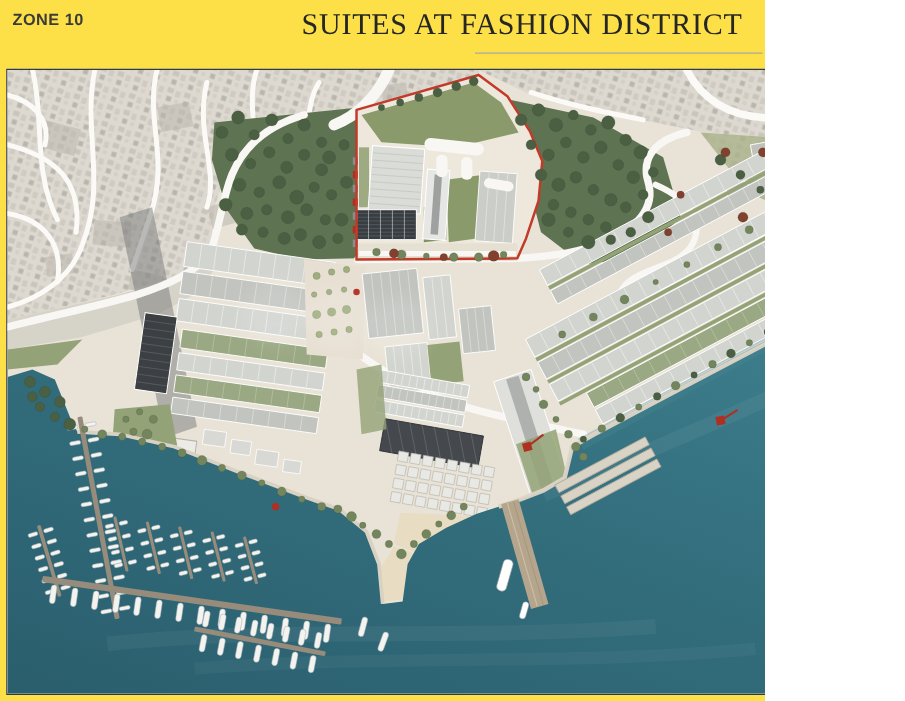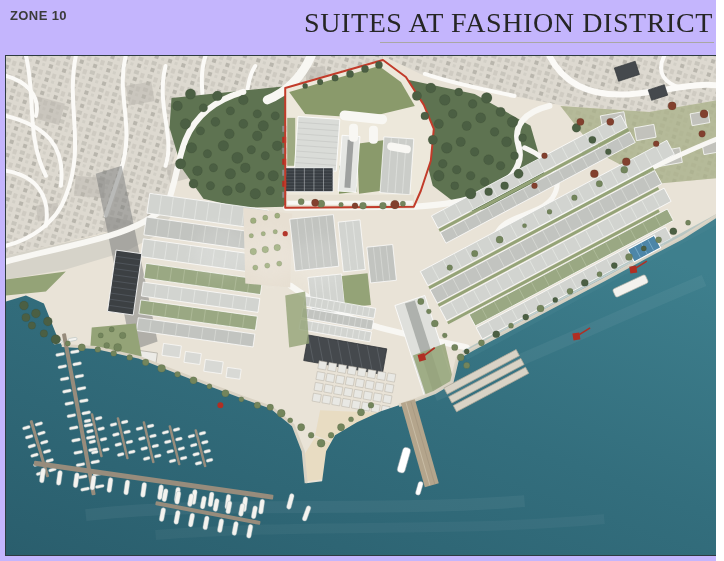--- a/index.html
+++ b/index.html
@@ -1,21 +1,21 @@
 <!DOCTYPE html>
 <html style="--sea: #35707f; --sea-deep: #2a5e6d; --land: #e9e3d7; --sketch: #dcd9d1; --forest: #5e7351; --lawn: #94a377; --roof-light: #d2d4d0; --roof-mid: #c2c4c0; --roof-dark: #45494d; --roof-green: #9aa883; --road: #f8f7f3; --pier: #978c7c; --boat: #f4f3ef; --sand: #e8dcc2; --pool: #4d86a8; --crane: #b02f23; --outline-red: #c23b2a; --tree-dark: #4b5f43; --tree-mid: #73855c; --tree-red: #82402e; --frame: #2e3b41;"><head>
 <meta charset="utf-8">
 <style>
   html,body{margin:0;padding:0;background:#ffffff;}
-  .page{position:relative;width:716px;height:561px;background:#c4b5fd;overflow:hidden;
+  .page{position:relative;width:612px;height:561px;background:#fde047;overflow:hidden;
         font-family:"Liberation Sans",sans-serif;}
   .zone-label{position:absolute;left:10px;top:8px;font-size:13px;font-weight:bold;
         letter-spacing:.4px;color:#3b3b3a;}
-  .plan-title{position:absolute;right:3px;top:7px;font-family:"Liberation Serif",serif;
-        font-size:28px;letter-spacing:.6px;color:#262625;white-space:nowrap;}
+  .plan-title{position:absolute;right:18px;top:7px;font-family:"Liberation Serif",serif;
+        font-size:24px;letter-spacing:.6px;color:#262625;white-space:nowrap;}
   .title-rule{position:absolute;left:380px;right:2px;top:42px;height:1px;background:#a9a7a3;}
   .map-frame{position:absolute;left:5px;top:55px;width:716px;height:501px;
         border:1px solid var(--frame,#2e3b41);box-sizing:border-box;background:#e9e3d7;}
   .map-frame svg{display:block;width:100%;height:100%;}
   .sea{fill:url(#seaGrad);}
   .land{fill:var(--land);}
   .forest{fill:var(--forest);}
 </style>
 </head>
 <body>

